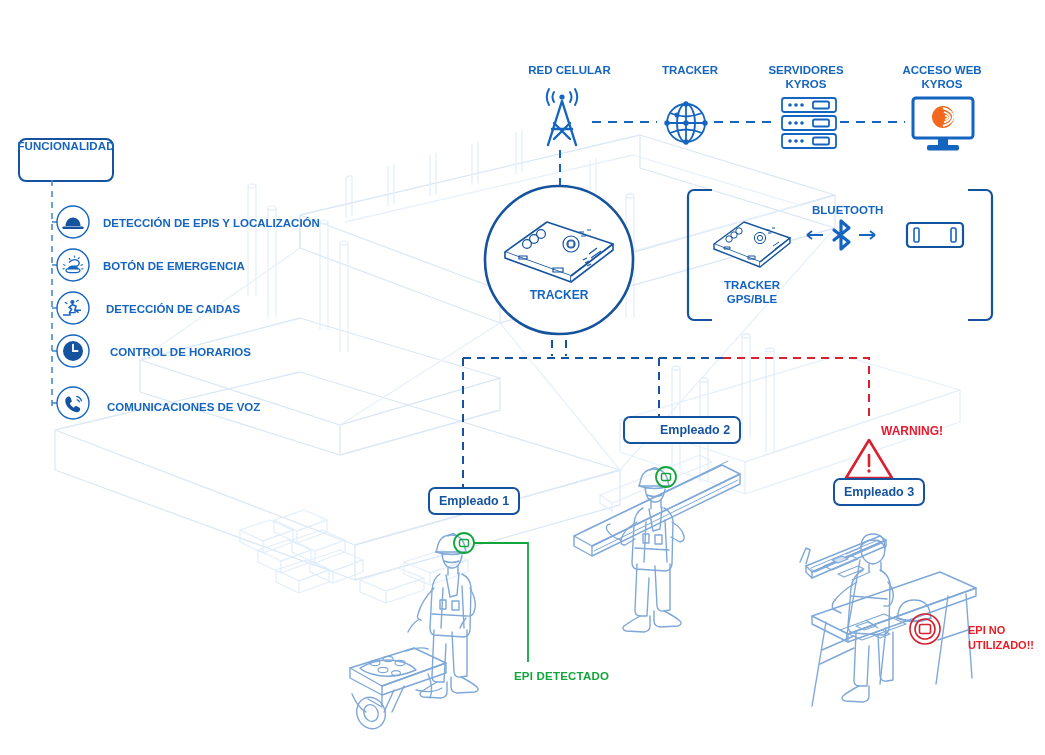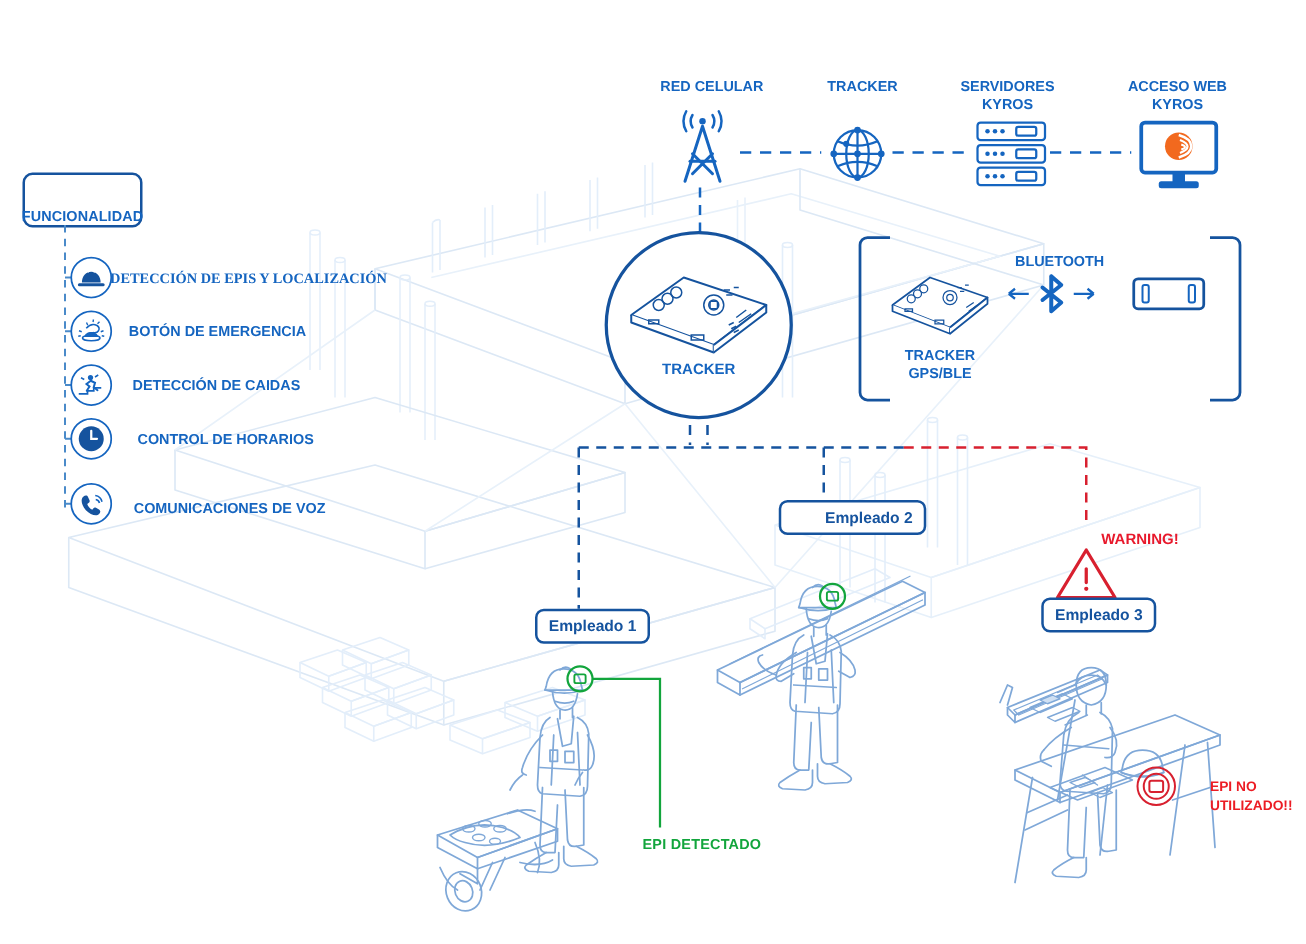--- a/index.html
+++ b/index.html
@@ -15,21 +15,21 @@
   .feat-text{font-size:11.5px;color:#1565c0;font-weight:bold;white-space:nowrap;}
   .node-cap{font-size:11.5px;color:#1565c0;font-weight:bold;text-align:center;line-height:14px;}
   .emp-box{
     position:absolute;border:2.2px solid #15539e;border-radius:7px;background:#fff;
     color:#15539e;font-size:12.5px;font-weight:bold;padding:5px 9px 5px 9px;
     white-space:nowrap;
   }
   .func-box{
     position:absolute;left:18px;top:138px;width:92px;height:40px;
     border:2.2px solid #15539e;border-radius:8px;background:#fff;
-    display:flex;align-items:flex-end;justify-content:center;
+    display:flex;align-items:flex-start;justify-content:center;
     color:#1565c0;font-size:11.5px;font-weight:bold;letter-spacing:.1px;
   }
   .warn-text{position:absolute;color:#e8192c;font-size:12px;font-weight:bold;white-space:nowrap;}
   .green-text{position:absolute;color:#12a53c;font-size:11.5px;font-weight:bold;white-space:nowrap;letter-spacing:.2px;}
   .red-text{position:absolute;color:#ec1c24;font-size:11px;font-weight:bold;line-height:15px;white-space:nowrap;}
   .bt-text{position:absolute;color:#1565c0;font-size:11.5px;font-weight:bold;white-space:nowrap;}
 
   .feat-icon{position:absolute;width:34px;height:34px;}
   .top-node{position:absolute;}
 </style>
@@ -191,21 +191,21 @@
   </svg>
 
   <div class="feat-icon" style="left:56px;top:205px;">
     <svg viewBox="0 0 34 34" width="34" height="34">
       <circle cx="17" cy="17" r="16" fill="#fff" stroke="#1565c0" stroke-width="1.4"></circle>
       <path d="M7.5 21.5 h19 a1.2 1.2 0 0 1 0 2.4 h-19 a1.2 1.2 0 0 1 0 -2.4 z" fill="#15539e"></path>
       <path d="M9.5 21 c0 -5 3.2 -8.6 7.5 -8.6 c4.3 0 7.5 3.6 7.5 8.6 z" fill="#15539e"></path>
       <path d="M14.6 12.9 c0 -1.6 0 -2.6 0 -3.4 M19.4 12.9 c0 -1.6 0 -2.6 0 -3.4" stroke="#fff" stroke-width="1.1"></path>
     </svg>
   </div>
-  <div class="feat-text" style="position:absolute;left:88px;top:217px;font-family:Liberation Serif, serif;">DETECCIÓN DE EPIS Y LOCALIZACIÓN</div>
+  <div class="feat-text" style="position:absolute;left:103px;top:217px;">DETECCIÓN DE EPIS Y LOCALIZACIÓN</div>
 
   <div class="feat-icon" style="left:56px;top:248px;">
     <svg viewBox="0 0 34 34" width="34" height="34">
       <circle cx="17" cy="17" r="16" fill="#fff" stroke="#1565c0" stroke-width="1.4"></circle>
       <ellipse cx="17" cy="22.4" rx="7" ry="2.2" fill="none" stroke="#1565c0" stroke-width="1.3"></ellipse>
       <path d="M11.6 21.6 c0 -2.4 2.4 -4 5.4 -4 c3 0 5.4 1.6 5.4 4" fill="#1565c0"></path>
       <path d="M13 14.6 q4 -4.6 8.6 -2.2 q2.6 1.6 1.2 4.2 q-1.4 2.2 -4.4 1.4" fill="none" stroke="#1565c0" stroke-width="1.2"></path>
       <path d="M14.2 12.2 l-1 -2.2 M18.4 9.6 l.4 -2 M22 11 l1.6 -1.6" stroke="#1565c0" stroke-width="1.1"></path>
       <path d="M8.6 20.6 l-2 .4 M9.4 17.4 l-2.2 -.8 M25.4 20.6 l2 .4 M24.6 17.4 l2.2 -.8" stroke="#1565c0" stroke-width="1.1"></path>
     </svg>
@@ -548,21 +548,21 @@
   <svg class="layer" viewBox="0 0 1045 755">
     <path d="M869 440 L892 478 H846 Z" fill="#fff" stroke="#d8202f" stroke-width="2.6" stroke-linejoin="round"></path>
     <path d="M869 455 v11" stroke="#d8202f" stroke-width="2.6" stroke-linecap="round"></path>
     <circle cx="869" cy="471" r="1.7" fill="#d8202f"></circle>
   </svg>
   <div class="warn-text" style="left:881px;top:424px;text-align:right;">WARNING!</div>
 
   <div class="emp-box" style="left:428px;top:487px;">
     <span>Empleado 1</span>
   </div>
-  <div class="emp-box" style="left:623px;top:400px;padding-left:35px;">
+  <div class="emp-box" style="left:623px;top:416px;padding-left:35px;">
     <span>Empleado 2</span>
   </div>
   <div class="emp-box" style="left:833px;top:478px;">
     <span>Empleado 3</span>
   </div>
 
   <div class="green-text" style="left:514px;top:670px;">EPI DETECTADO</div>
   <div class="red-text" style="left:968px;top:623px;">
     <div>EPI NO</div>
     <div>UTILIZADO!!</div>

